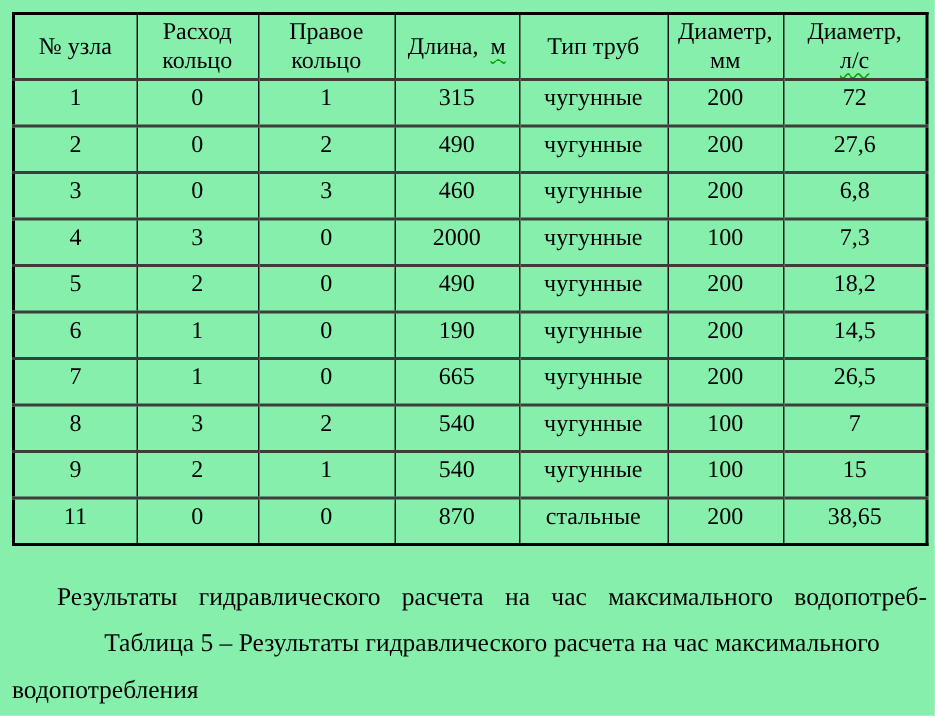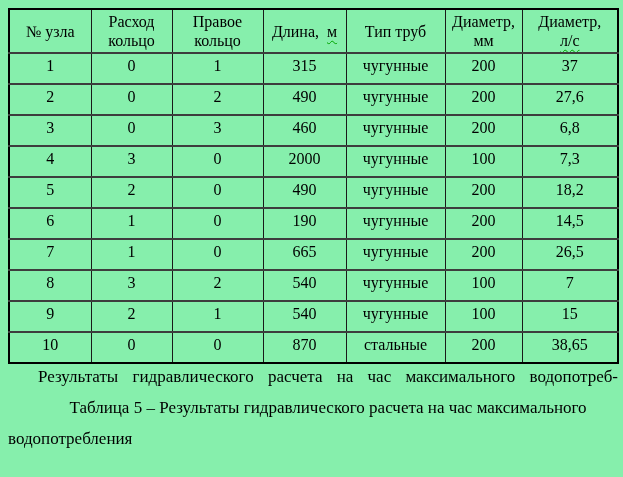--- a/index.html
+++ b/index.html
@@ -58,20 +58,21 @@
     top: 361px;
     width: 610px;
     font-size: 17px;
   }
   .tline {
     line-height: 31px;
   }
   .tline.justify-full {
     text-align: justify;
     text-align-last: justify;
+    margin-top: 21px;
   }
   .indent { text-indent: 30px; text-align: center; }
 </style>
 </head>
 <body>
 
 <div class="page">
 
   <table class="doc-table">
     <colgroup>
@@ -110,21 +111,21 @@
       </tr>
     </thead>
     <tbody>
       <tr>
         <td>1</td>
         <td>0</td>
         <td>1</td>
         <td>315</td>
         <td>чугунные</td>
         <td>200</td>
-        <td>37</td>
+        <td>72</td>
       </tr>
       <tr>
         <td>2</td>
         <td>0</td>
         <td>2</td>
         <td>490</td>
         <td>чугунные</td>
         <td>200</td>
         <td>27,6</td>
       </tr>
@@ -185,21 +186,21 @@
       <tr>
         <td>9</td>
         <td>2</td>
         <td>1</td>
         <td>540</td>
         <td>чугунные</td>
         <td>100</td>
         <td>15</td>
       </tr>
       <tr>
-        <td>10</td>
+        <td>11</td>
         <td>0</td>
         <td>0</td>
         <td>870</td>
         <td>стальные</td>
         <td>200</td>
         <td>38,65</td>
       </tr>
     </tbody>
   </table>
 

